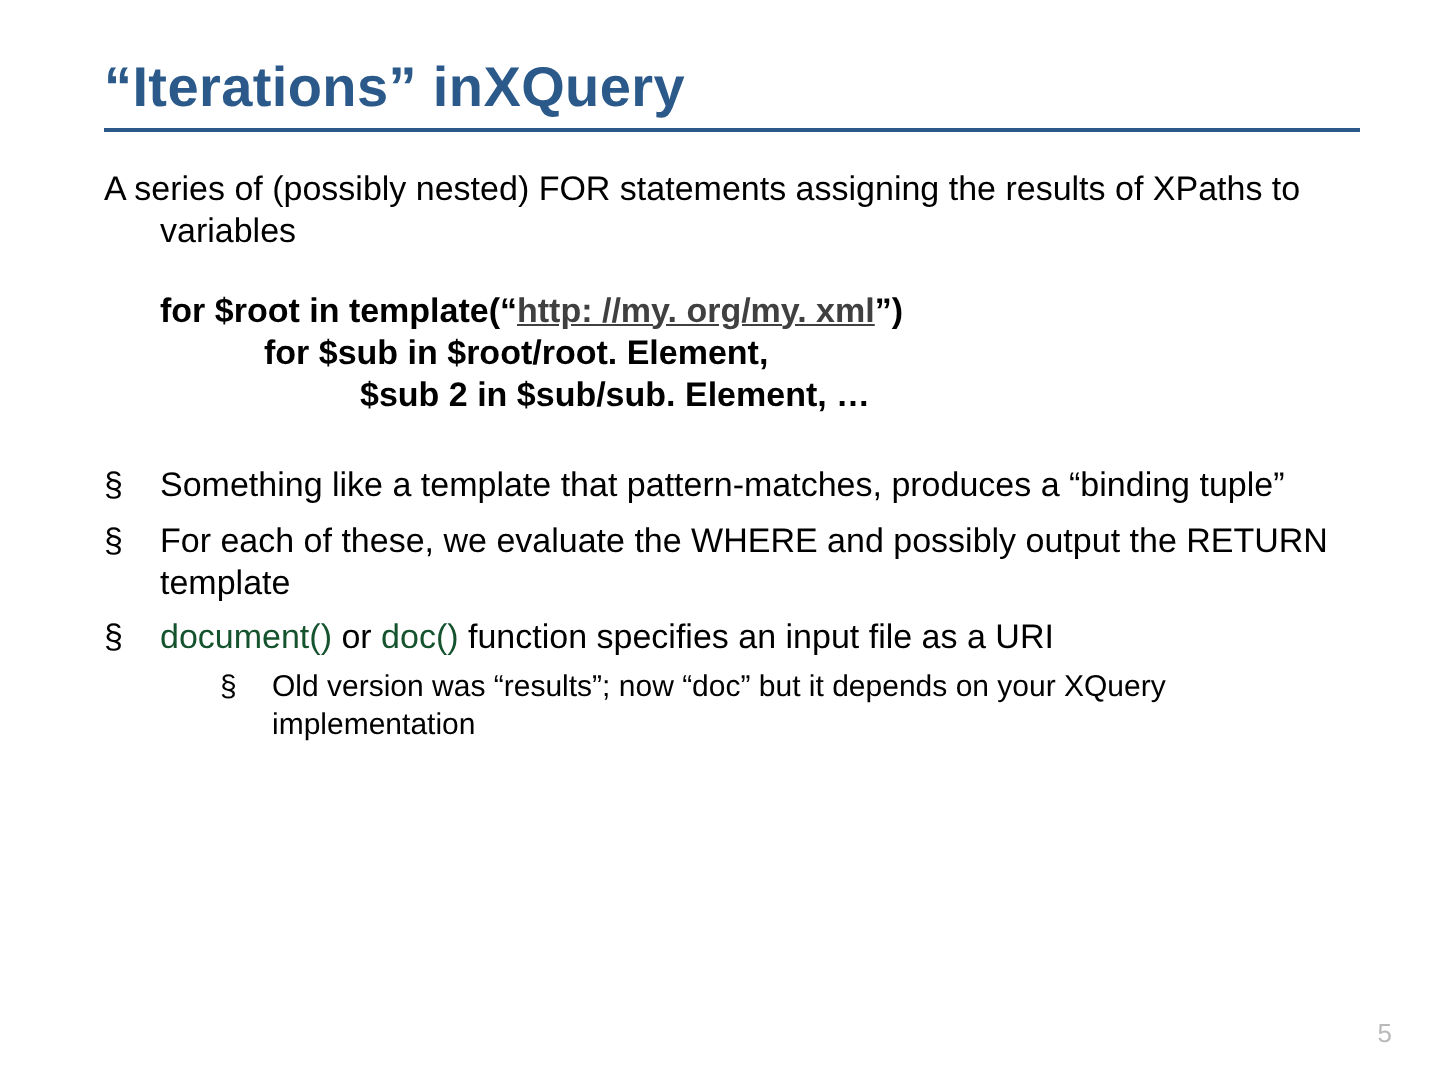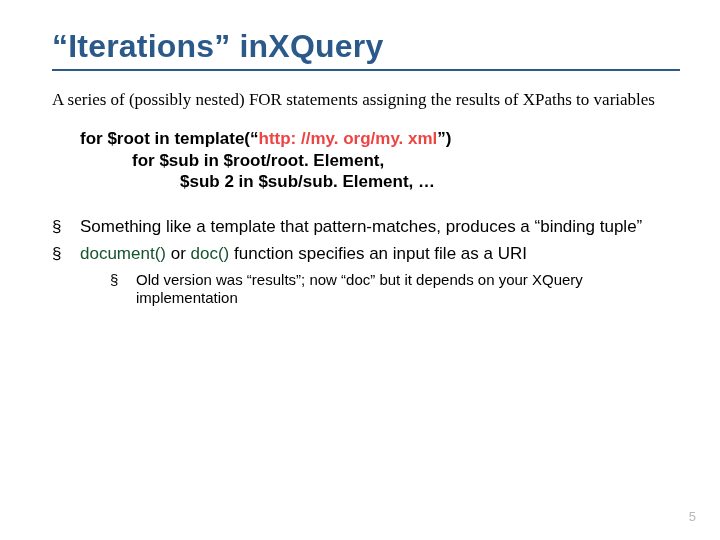--- a/index.html
+++ b/index.html
@@ -14,57 +14,57 @@
     overflow: hidden;
   }
   .slide {
     box-sizing: border-box;
     padding: 28px 40px 20px 52px;
     width: 100%;
     height: 100%;
   }
   .title {
     font-family: 'Gill Sans', 'Gill Sans MT', 'Trebuchet MS', sans-serif;
-    font-size: 32px;
+    font-size: 28px;
     font-weight: bold;
     color: #2b5a8a;
     margin: 0 0 4px 0;
     letter-spacing: 0.2px;
   }
   .title-rule {
     border: none;
     border-top: 2px solid #2b5a8a;
     margin: 0 0 18px 0;
   }
   .body {
     font-family: 'Gill Sans', 'Gill Sans MT', 'Trebuchet MS', sans-serif;
     font-size: 17px;
     line-height: 1.25;
   }
   .intro {
     margin: 0 0 18px 0;
     padding-left: 0px;
-    font-family: Liberation Serif, serif;
   }
   .intro-indent {
     display: block;
     padding-left: 28px;
     text-indent: -28px;
     margin-left: 0;
   }
   .code-block {
     font-family: 'Gill Sans', 'Gill Sans MT', 'Trebuchet MS', sans-serif;
     font-weight: bold;
     margin: 0 0 24px 0;
   }
   .code-line1 { padding-left: 28px; }
   .code-line2 { padding-left: 80px; }
   .code-line3 { padding-left: 128px; }
   .link {
-    color: #ef4444;
+    color: #404040;
+    text-decoration: underline;
   }
   ul.bullets {
     list-style: none;
     margin: 0;
     padding: 0;
   }
   ul.bullets > li {
     position: relative;
     padding-left: 28px;
     margin: 0 0 6px 0;
@@ -123,20 +123,21 @@
     <div class="code-block">
       <div class="code-line1">
         <span>for $root in template(“</span><a class="link">http: //my. org/my. xml</a><span>”)</span>
       </div>
       <div class="code-line2">for $sub in $root/root. Element,</div>
       <div class="code-line3">$sub 2 in $sub/sub. Element, …</div>
     </div>
 
     <ul class="bullets">
       <li>Something like a template that pattern-matches, produces a “binding tuple”</li>
+      <li>For each of these, we evaluate the WHERE and possibly output the RETURN template</li>
       <li>
         <span class="doc-fn">document()</span><span> or </span><span class="doc-fn">doc()</span><span> function specifies an input file as a URI</span>
         <ul class="sub-bullets">
           <li>Old version was “results”; now “doc” but it depends on your XQuery implementation</li>
         </ul>
       </li>
     </ul>
 
   </div>
 

